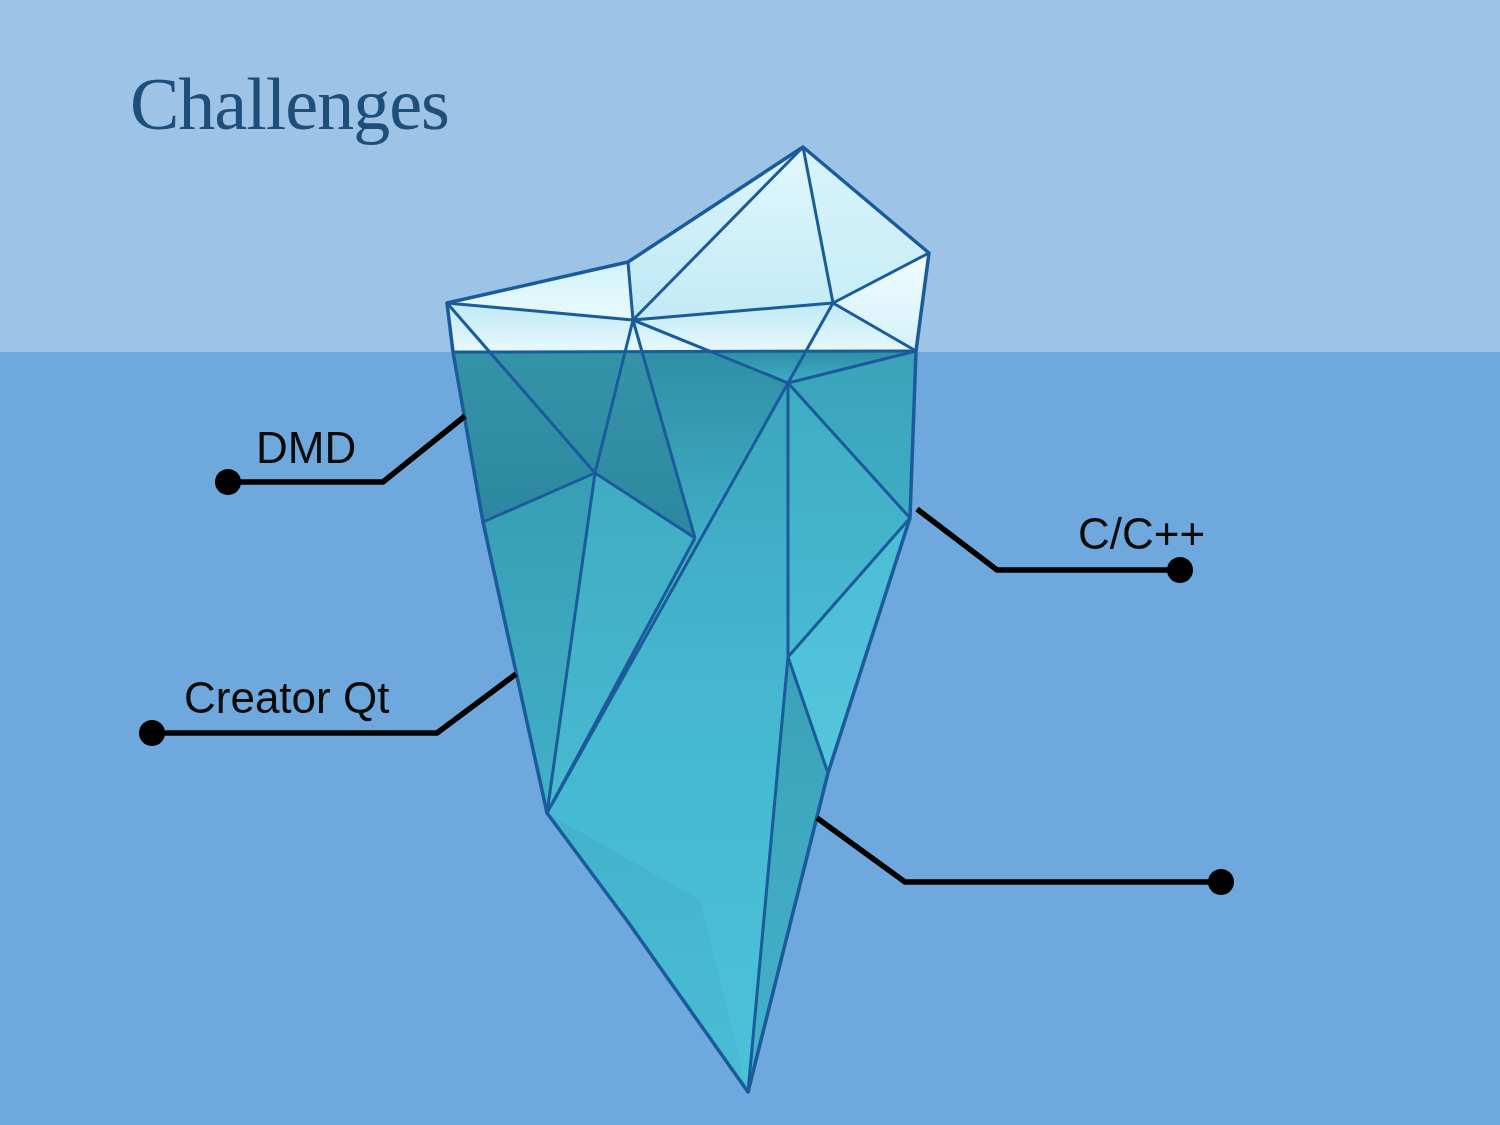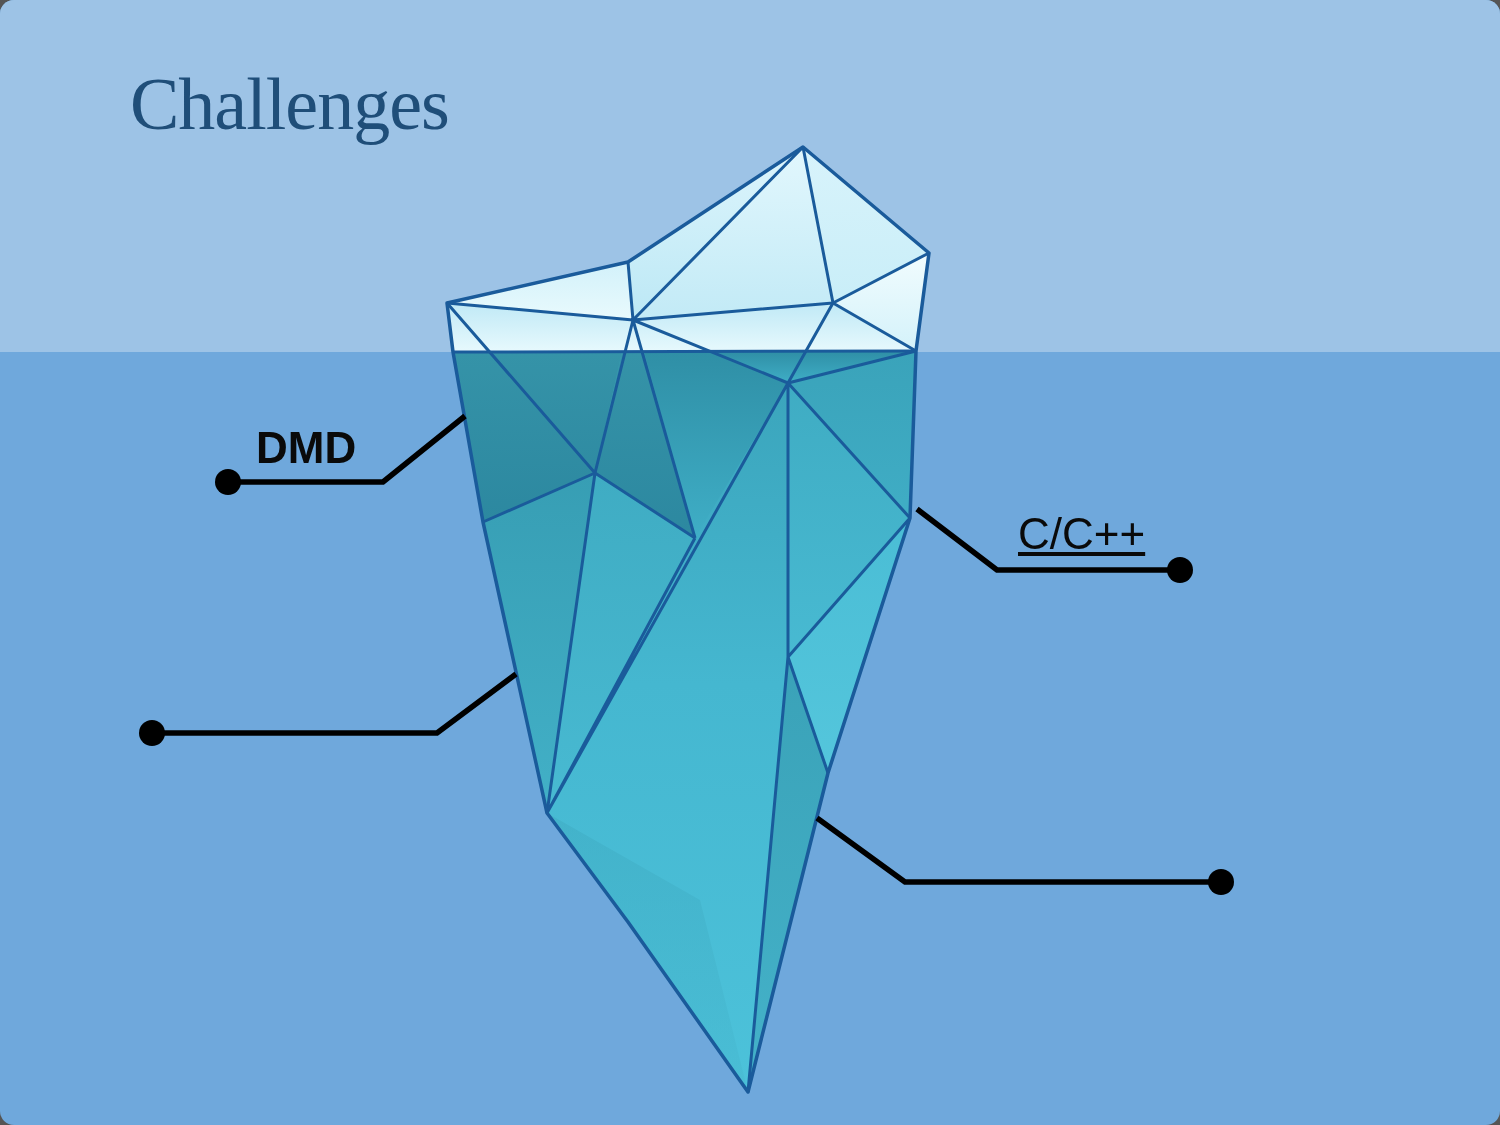--- a/index.html
+++ b/index.html
@@ -2,42 +2,41 @@
 <html style="--sky: #9DC3E6; --water: #6FA8DC; --title-color: #1F4E79; --label-color: #0a0a0a; --iceberg-edge: #1A5B9B; --iceberg-above-light: #EAFAFD; --iceberg-above-shade: #C2EAF6; --iceberg-below-light: #4FC2DA; --iceberg-below-dark: #2D8BA1; --callout-line: #000000;"><head>
 <meta charset="utf-8">
 <style>
   html,body{margin:0;padding:0;background:#555;}
   .slide{
     position:relative;
     width:1500px;height:1125px;
     overflow:hidden;
     background:var(--water,#6FA8DC);
     font-family:"Liberation Sans",sans-serif;
-    border-radius:14px;
   }
   .sky{
     position:absolute;left:0;top:0;width:1500px;height:352px;
     background:var(--sky,#9DC3E6);
   }
   .title{
     position:absolute;left:130px;top:64px;
     font-family:"Liberation Serif",serif;
     font-size:74px;line-height:1.1;letter-spacing:-1px;
     color:var(--title-color,#1F4E79);
     white-space:nowrap;
   }
   .svg-layer{position:absolute;left:0;top:0;}
   .callout-label{
     position:absolute;
     font-size:44px;line-height:1.0;
     color:var(--label-color,#0a0a0a);
     white-space:nowrap;
   }
-  .lbl-dmd{left:256px;top:426px;font-weight:bold;}
-  .lbl-cpp{left:1018px;top:512px;text-decoration:underline;}
+  .lbl-dmd{left:256px;top:426px;}
+  .lbl-cpp{left:1078px;top:512px;}
   .lbl-creator{left:184px;top:676px;}
   .lbl-source{left:927px;top:830px;}
 </style>
 </head>
 <body>
 
 <div class="slide">
 
   <div class="sky"></div>
 
@@ -157,14 +156,15 @@
     <g fill="#000000">
       <circle cx="228" cy="482" r="13"></circle>
       <circle cx="1180" cy="570" r="13"></circle>
       <circle cx="152" cy="733" r="13"></circle>
       <circle cx="1221" cy="882" r="13"></circle>
     </g>
   </svg>
 
   <div class="callout-label lbl-dmd">DMD</div>
   <div class="callout-label lbl-cpp">C/C++</div>
+  <div class="callout-label lbl-creator">Creator Qt</div>
 
 </div>
 
 </body></html>

